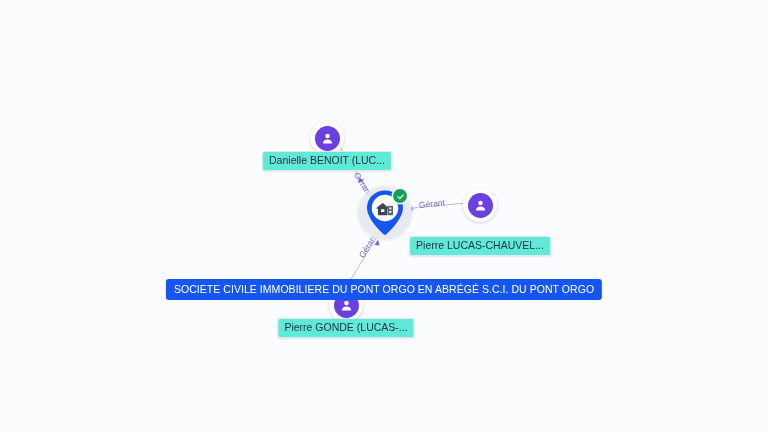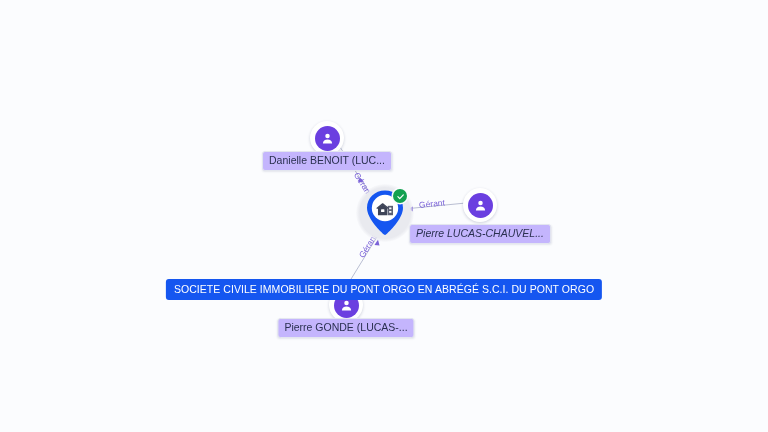--- a/index.html
+++ b/index.html
@@ -84,21 +84,21 @@
     display: flex;
     align-items: center;
     justify-content: center;
     box-shadow: 0 0 0 1.5px #fbfcfe;
   }
 
   
   .node-label {
     position: absolute;
     transform: translate(-50%, 0);
-    background: #c4b5fd;
+    background: #5eead4;
     border: 1px solid #e3e6ef;
     border-radius: 3px;
     padding: 2px 6px 3px 6px;
     font-size: 10.5px;
     line-height: 13px;
     color: #2a3050;
     white-space: nowrap;
     box-shadow: 0 1px 2px rgba(30,40,90,.10);
   }
 
@@ -160,21 +160,21 @@
   <div class="node-label" style="left:327px; top:151px;">Danielle BENOIT (LUC...</div>
 
   <div class="node person-node" style="left:480px; top:205px;">
     <div class="person-disc">
       <svg width="15" height="15" viewBox="0 0 24 24" aria-hidden="true">
         <circle cx="12" cy="8.1" r="3.6" fill="#ffffff"></circle>
         <path d="M4.6 20c0-4.1 3.3-6.3 7.4-6.3s7.4 2.2 7.4 6.3z" fill="#ffffff"></path>
       </svg>
     </div>
   </div>
-  <div class="node-label" style="left:480px; top:224px;font-style:italic;">Pierre LUCAS-CHAUVEL...</div>
+  <div class="node-label" style="left:480px; top:236px;">Pierre LUCAS-CHAUVEL...</div>
 
   <div class="node person-node" style="left:346px; top:305px;">
     <div class="person-disc">
       <svg width="15" height="15" viewBox="0 0 24 24" aria-hidden="true">
         <circle cx="12" cy="8.1" r="3.6" fill="#ffffff"></circle>
         <path d="M4.6 20c0-4.1 3.3-6.3 7.4-6.3s7.4 2.2 7.4 6.3z" fill="#ffffff"></path>
       </svg>
     </div>
   </div>
   <div class="node-label" style="left:346px; top:318px;">Pierre GONDE (LUCAS-...</div>

